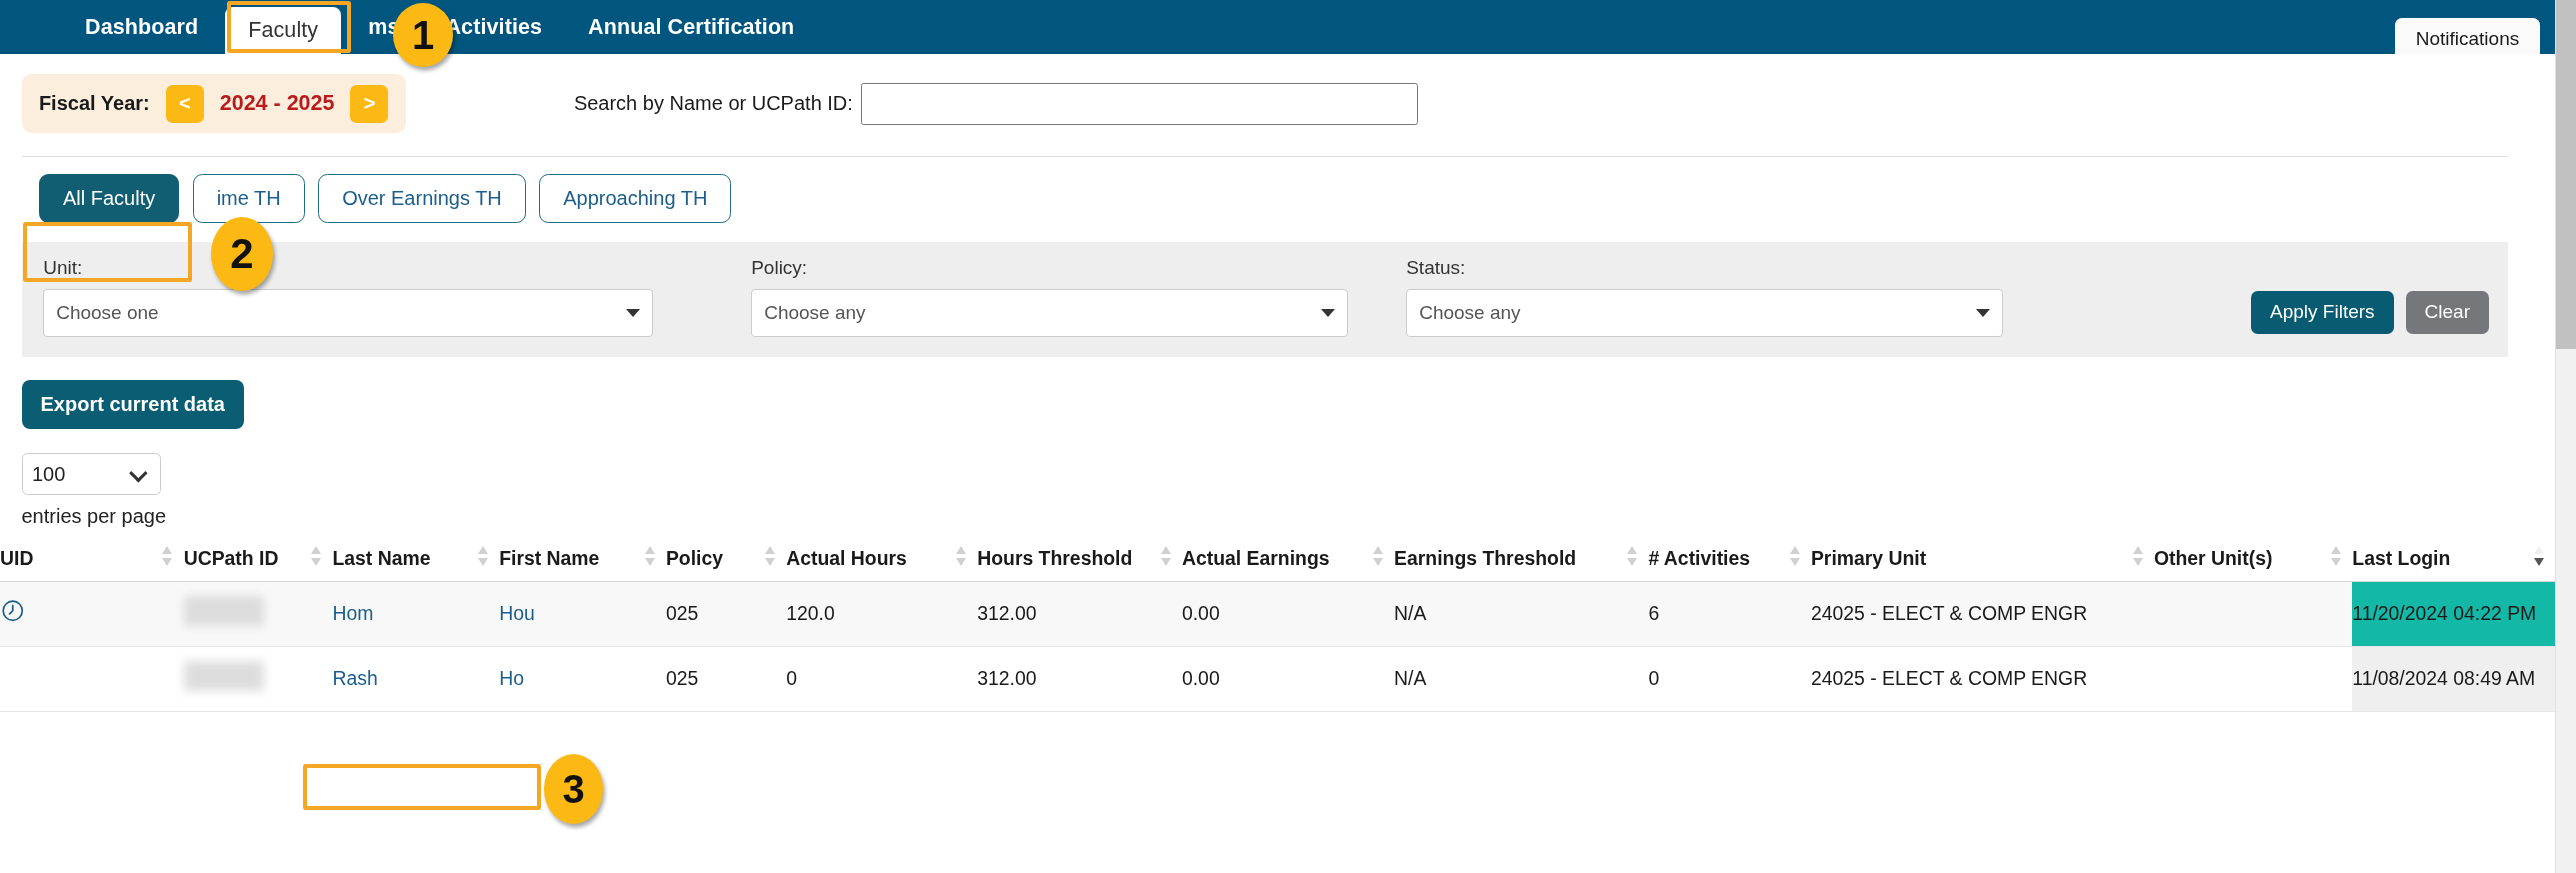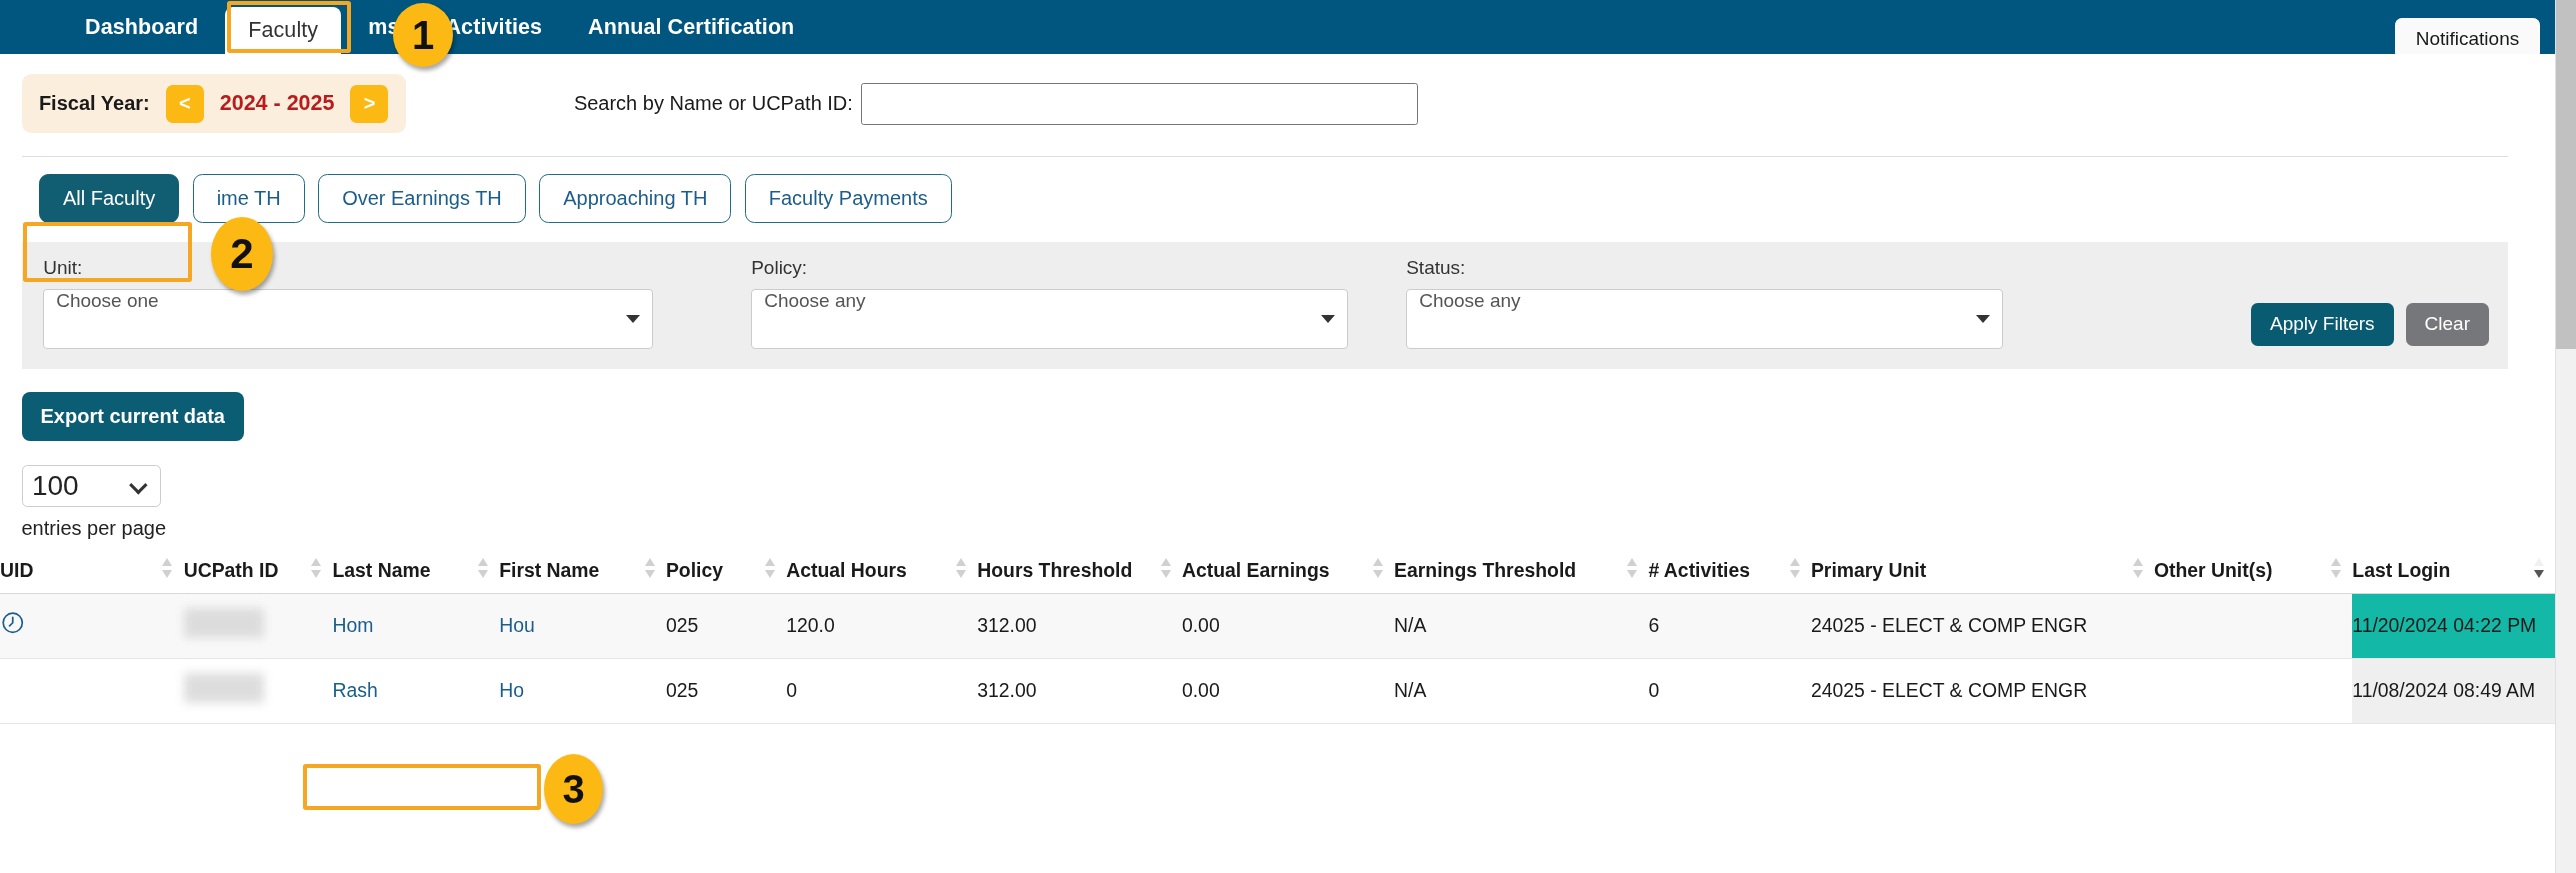--- a/index.html
+++ b/index.html
@@ -157,25 +157,25 @@
     display: flex;
     align-items: flex-end;
     gap: 18px;
   }
   .filter-group { display: flex; flex-direction: column; }
   .filter-group .flabel {
     font-size: 19px; color: #333333; margin-bottom: 9.4px;
   }
   .select {
     position: relative;
-    height: 60px;
+    height: 48px;
     background: #ffffff;
     border: 0.7px solid #cccccc;
     border-radius: 4px;
-    display: flex; align-items: flex-start;
+    display: flex; align-items: center;
     padding: 0 12px;
     font-size: 19px;
     color: #555555;
     cursor: pointer;
   }
   .select .chev {
     position: absolute; right: 12px; top: 50%;
     transform: translateY(-50%);
     width: 0; height: 0;
     border-left: 7.4px solid transparent;
@@ -216,21 +216,21 @@
     font-family: "Liberation Sans", sans-serif;
   }
 
   
   .epp-wrap { padding: 24px 0 0 21.5px; }
   .epp-select {
     width: 139px; height: 42px;
     border: 0.7px solid #cccccc;
     border-radius: 5.4px;
     background: #ffffff;
-    font-size: 28px;
+    font-size: 20px;
     color: #222222;
     padding: 0 9.4px;
     position: relative;
     display: flex; align-items: center;
     cursor: pointer;
   }
   .epp-select .chev2 {
     position: absolute; right: 14.8px; top: 46%;
     width: 12.7px; height: 12.7px;
     border-right: 3.4px solid #333;
@@ -369,21 +369,20 @@
       </div>
     </div>
 
     <div class="divider"></div>
 
     <div class="subtabs">
       <button class="subtab active">All Faculty</button>
       <button class="subtab">ime TH</button>
       <button class="subtab">Over Earnings TH</button>
       <button class="subtab">Approaching TH</button>
-      <button class="subtab">Faculty Payments</button>
     </div>
 
     <div class="filterbar">
       <div class="filter-group g-unit">
         <span class="flabel">Unit:</span>
         <div class="select">
           <span>Choose one</span>
           <span class="chev"></span>
         </div>
       </div>

